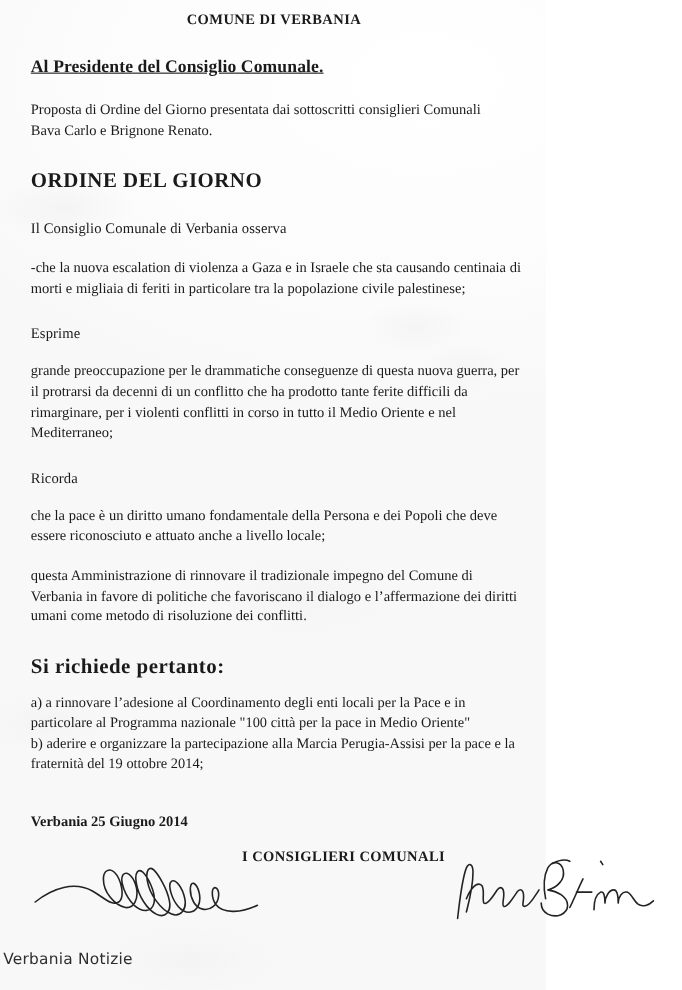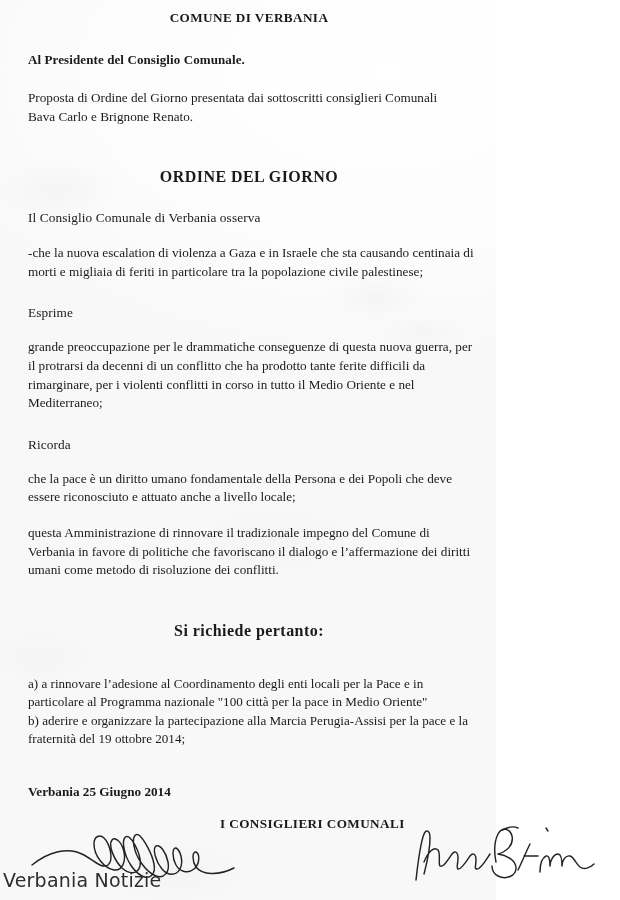--- a/index.html
+++ b/index.html
@@ -54,42 +54,42 @@
     text-align: center;
     font-weight: bold;
     font-size: 13.2px;
     letter-spacing: 0.4px;
     padding-top: 10px;
     padding-right: 14px;
   }
 
   .lead-heading {
     font-weight: bold;
-    font-size: 13px;
+    font-size: 16px;
     margin-top: 26px;
     letter-spacing: 0.1px;
+    text-decoration: underline;
   }
 
   .para {
     font-size: 13.2px;
     line-height: 18.6px;
     text-align: left;
   }
 
   .para-intro {
     margin-top: 21px;
     padding-right: 22px;
   }
 
   .center-heading {
-    text-align: center;
-    font-weight: bold;
-    font-size: 16px;
+    font-weight: bold;
+    font-size: 19px;
     letter-spacing: 0.45px;
-    margin-top: 42px;
+    margin-top: 26px;
     padding-right: 14px;
   }
 
   .section-heading {
     font-weight: normal;
     font-size: 13.3px;
     margin-top: 24px;
     letter-spacing: 0.1px;
   }
 
@@ -97,21 +97,21 @@
     margin-top: 17px;
     padding-right: 10px;
   }
 
   .observa-body {
     margin-top: 18px;
     padding-right: 8px;
   }
 
   .requests {
-    margin-top: 35px;
+    margin-top: 12px;
     padding-right: 16px;
     font-size: 13.1px;
     line-height: 18.4px;
   }
   .requests .item-bold {
     font-weight: bold;
   }
 
   .date-line {
     font-weight: bold;
@@ -152,24 +152,24 @@
     stroke: #232323;
     stroke-width: 1.45;
     stroke-linecap: round;
     stroke-linejoin: round;
   }
 
   
   .watermark {
     position: absolute;
     left: 3px;
-    bottom: 9px;
+    bottom: 20px;
     z-index: 5;
     font-family: "DejaVu Sans", "Liberation Sans", sans-serif;
-    font-size: 19px;
+    font-size: 14px;
     color: #2e2e2e;
     letter-spacing: 0.2px;
   }
 </style>
 </head>
 <body>
 
 <div class="page">
   <div class="scan-noise"></div>
 

